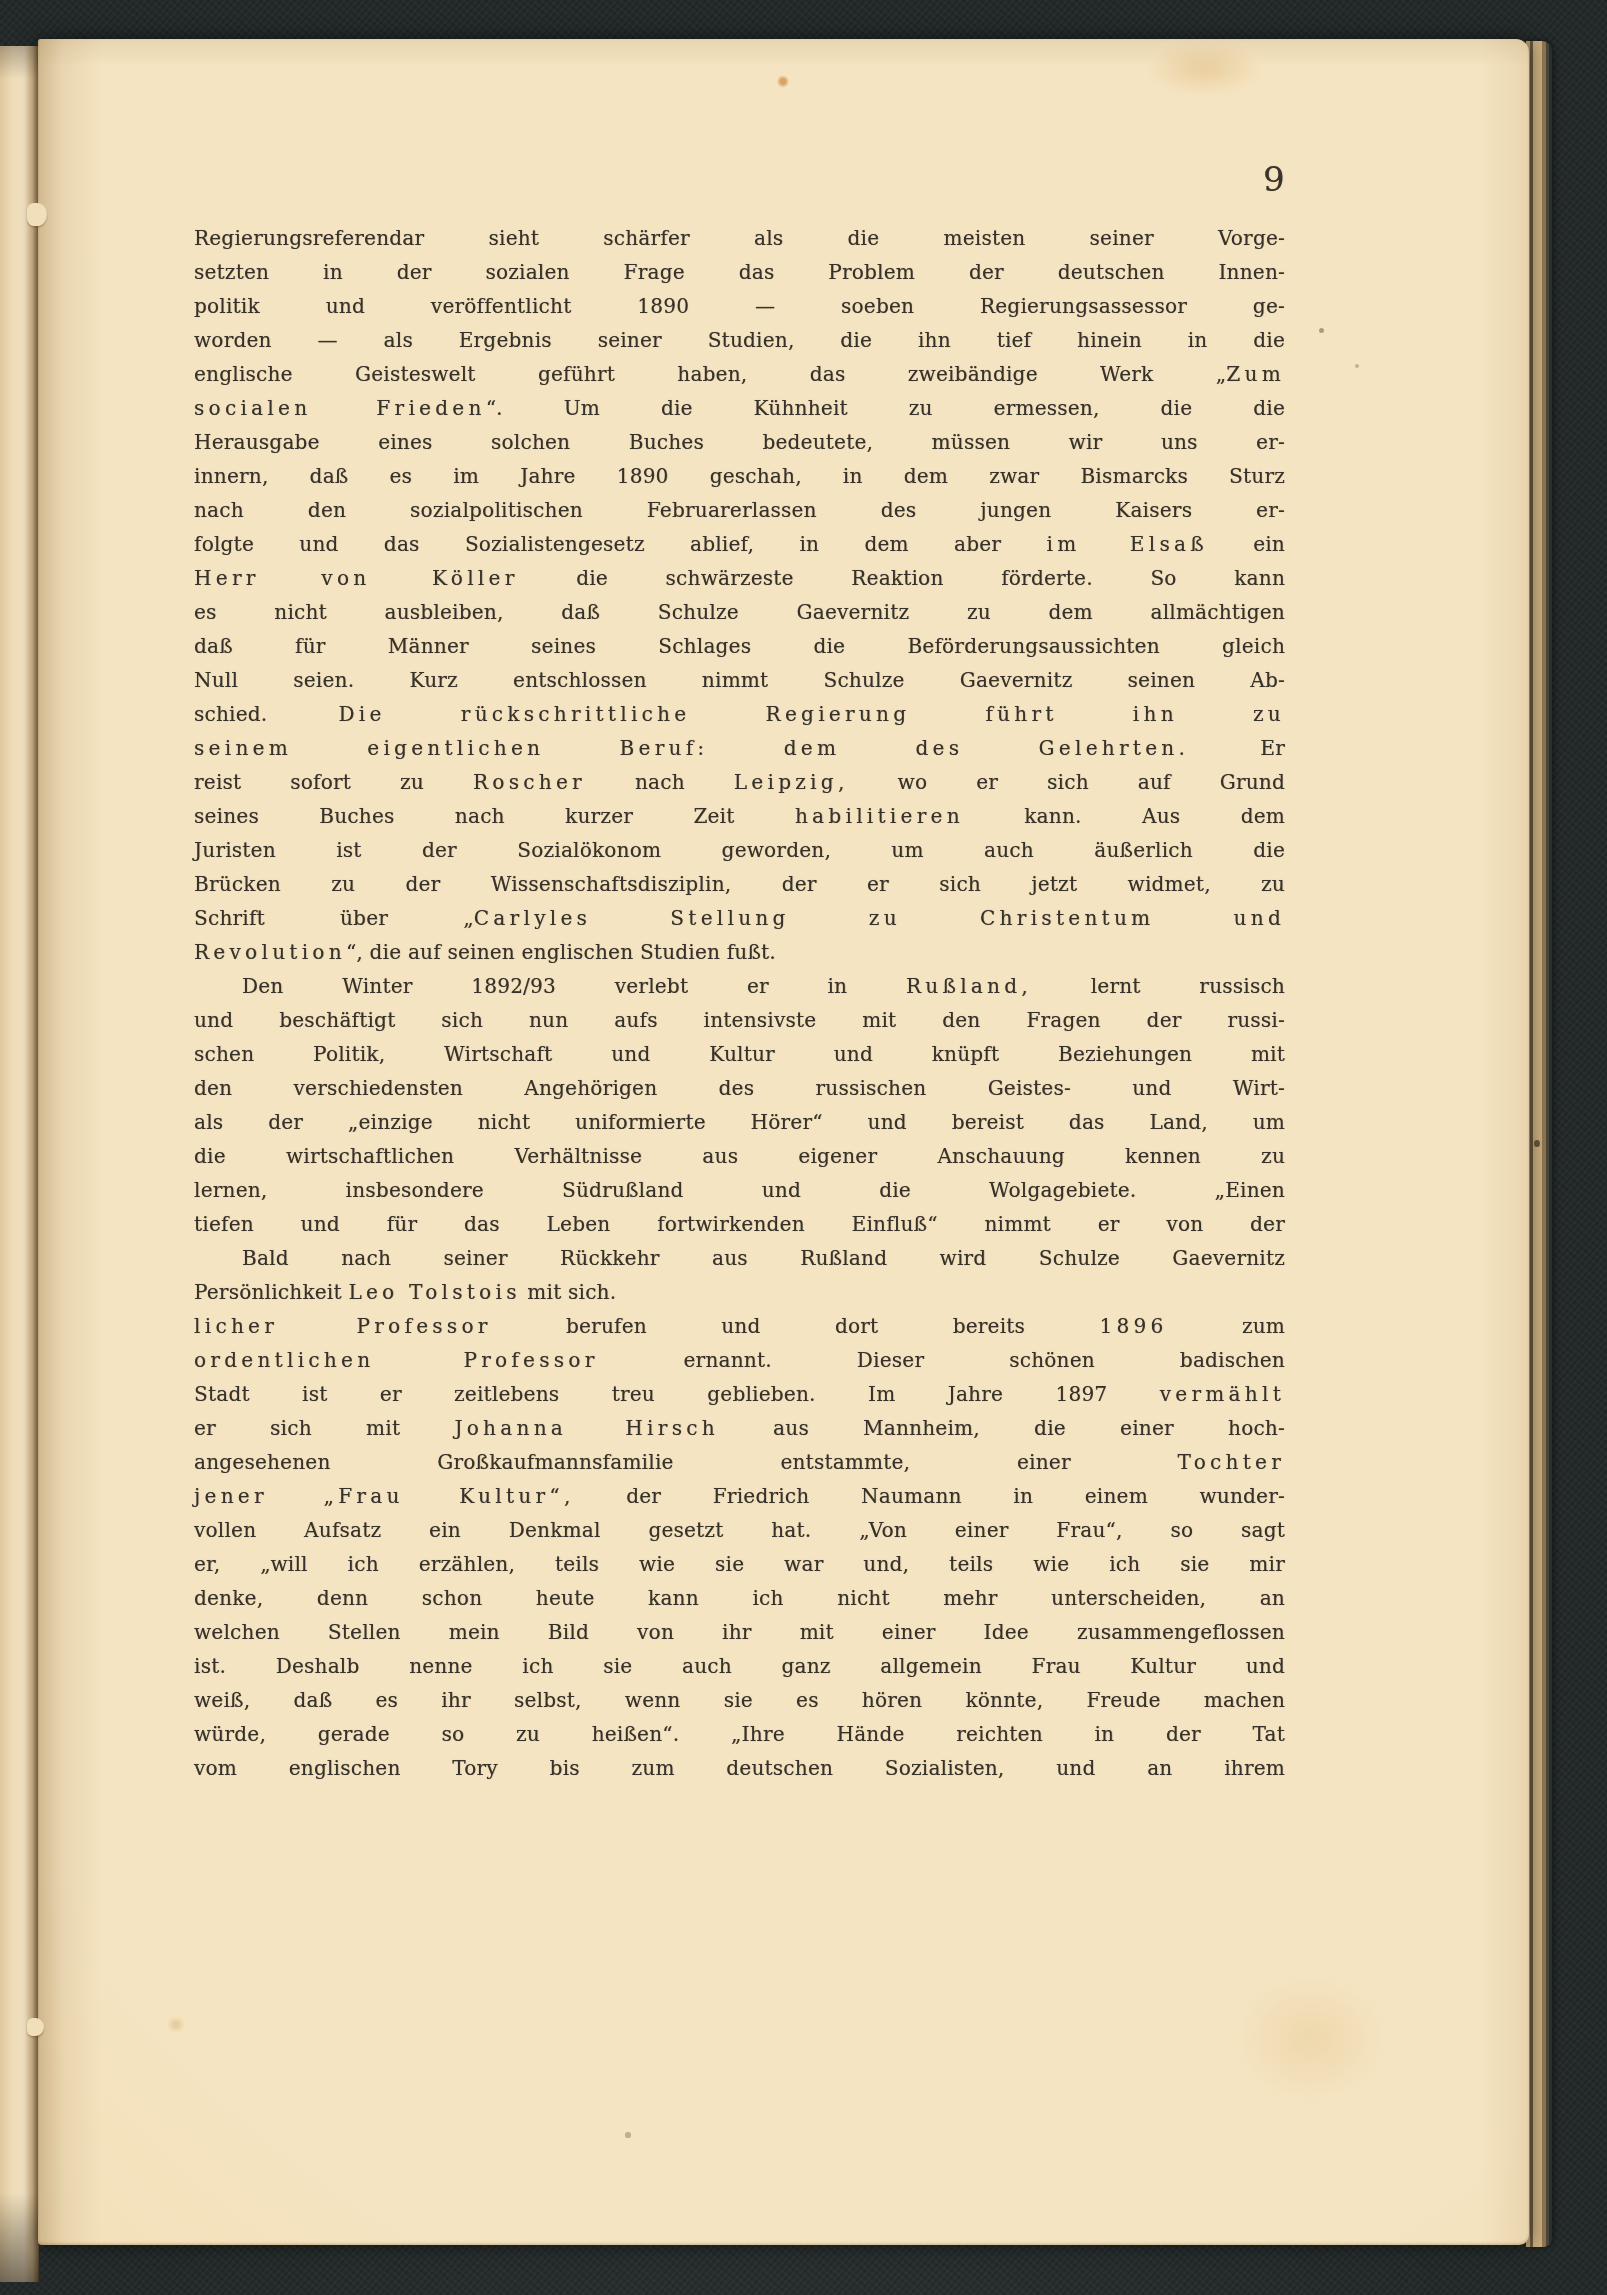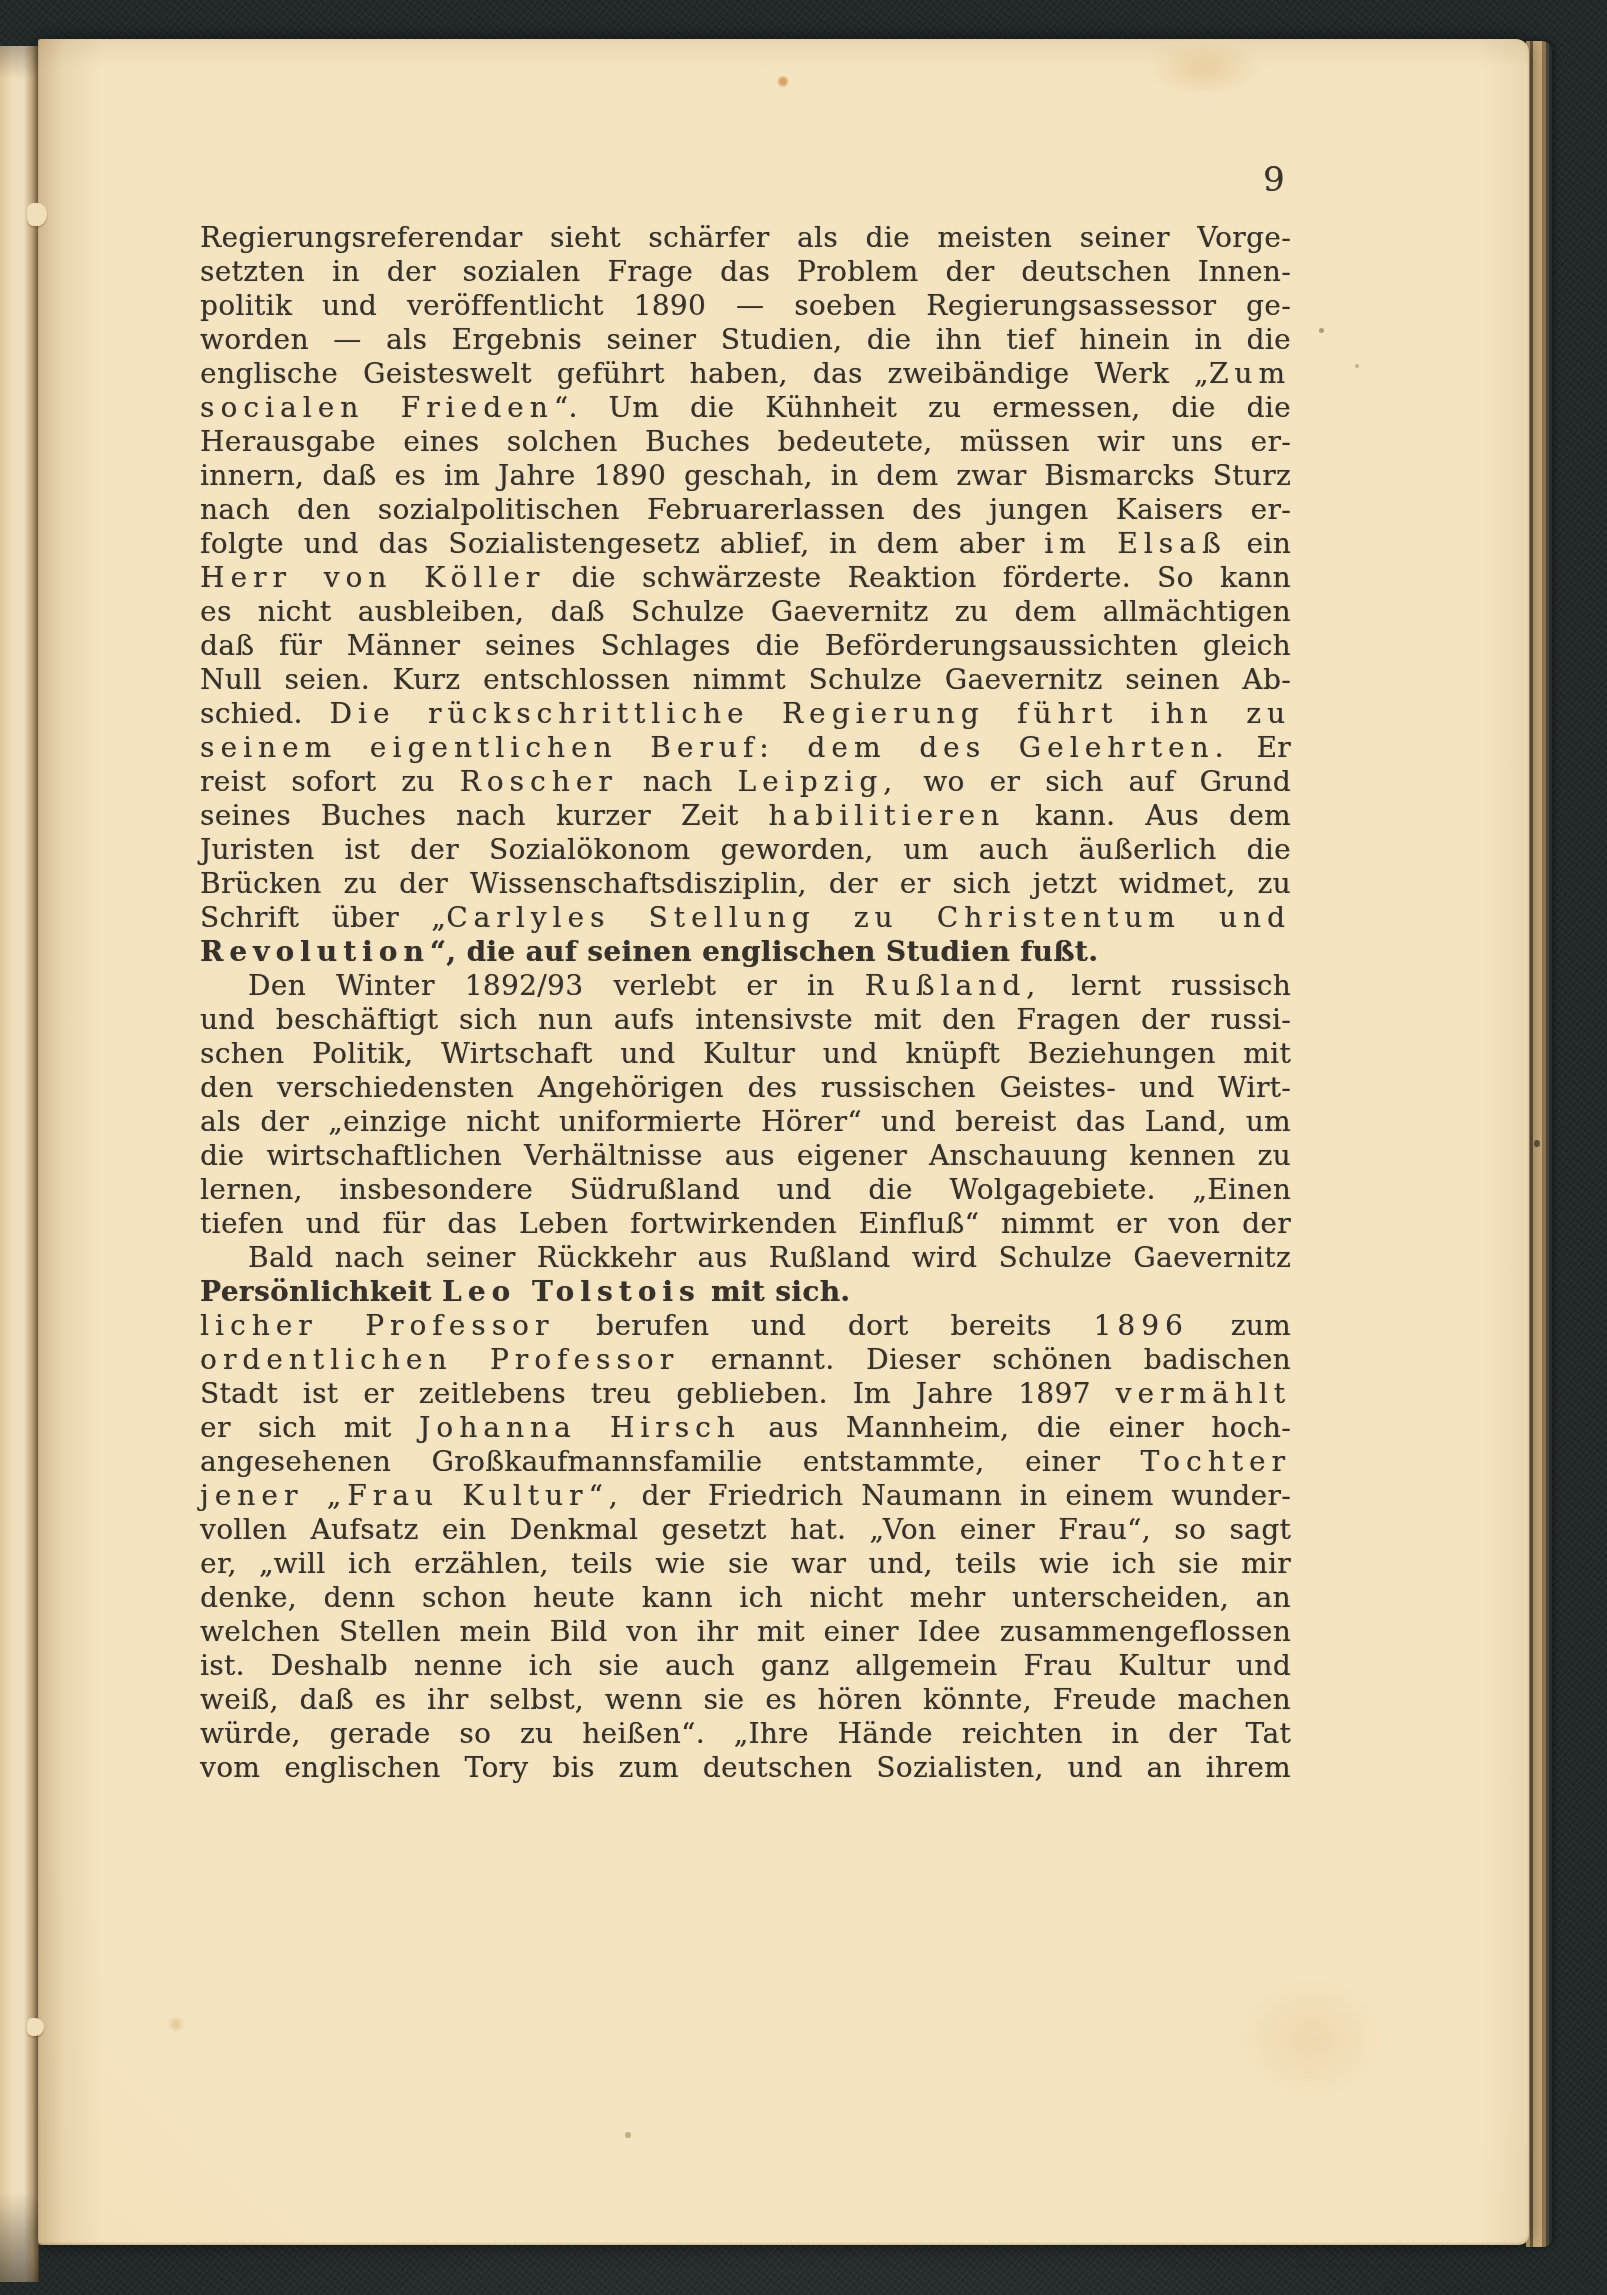--- a/index.html
+++ b/index.html
@@ -50,29 +50,29 @@
   .stain4{left:587px;top:2093px;width:5.7px;height:5.7px;background:#7a5c33;opacity:.4;}
   .stain5{left:128px;top:1978px;width:20px;height:15px;background:radial-gradient(circle,#caa15f 20%,rgba(202,161,95,0) 70%);opacity:.35;filter:blur(0.8px);}
   .stain6{left:1109px;top:3.3px;width:115px;height:53px;background:radial-gradient(ellipse,rgba(205,150,70,.25) 10%,rgba(205,150,70,0) 70%);filter:blur(3.3px);}
   .stain7{left:1199px;top:1938px;width:148px;height:123px;background:radial-gradient(ellipse,rgba(210,160,80,.16) 10%,rgba(210,160,80,0) 70%);filter:blur(5px);}
   .pagenum{
     position:absolute;left:1225px;top:120px;width:62px;
     font-size:34px;color:#3a352c;text-align:left;
     text-shadow:0.3px 0.4px 0.7px rgba(46,40,30,.5);
   }
   .textblock{
-    position:absolute;left:162px;top:182px;width:1091px;
-    color:#36312a;font-size:28px;letter-spacing:.012em;
+    position:absolute;left:156px;top:182px;width:1091px;
+    color:#36312a;font-size:20px;letter-spacing:.012em;
     text-shadow:0.3px 0.4px 0.7px rgba(46,40,30,.5);
   }
   .line{
     height:34px;line-height:34px;white-space:normal;
     text-align:justify;text-align-last:justify;
   }
-  .line.end{text-align-last:left;font-weight:bold;}
+  .line.end{text-align-last:left;}
   .line.indent{text-indent:48px;}
   .sp{letter-spacing:.215em;}
 </style>
 </head>
 <body>
 
 <div class="scan">
   <div class="gutter-strip"></div>
   <div class="fore-edge"></div>
   <div class="fore-edge-speck"></div>

